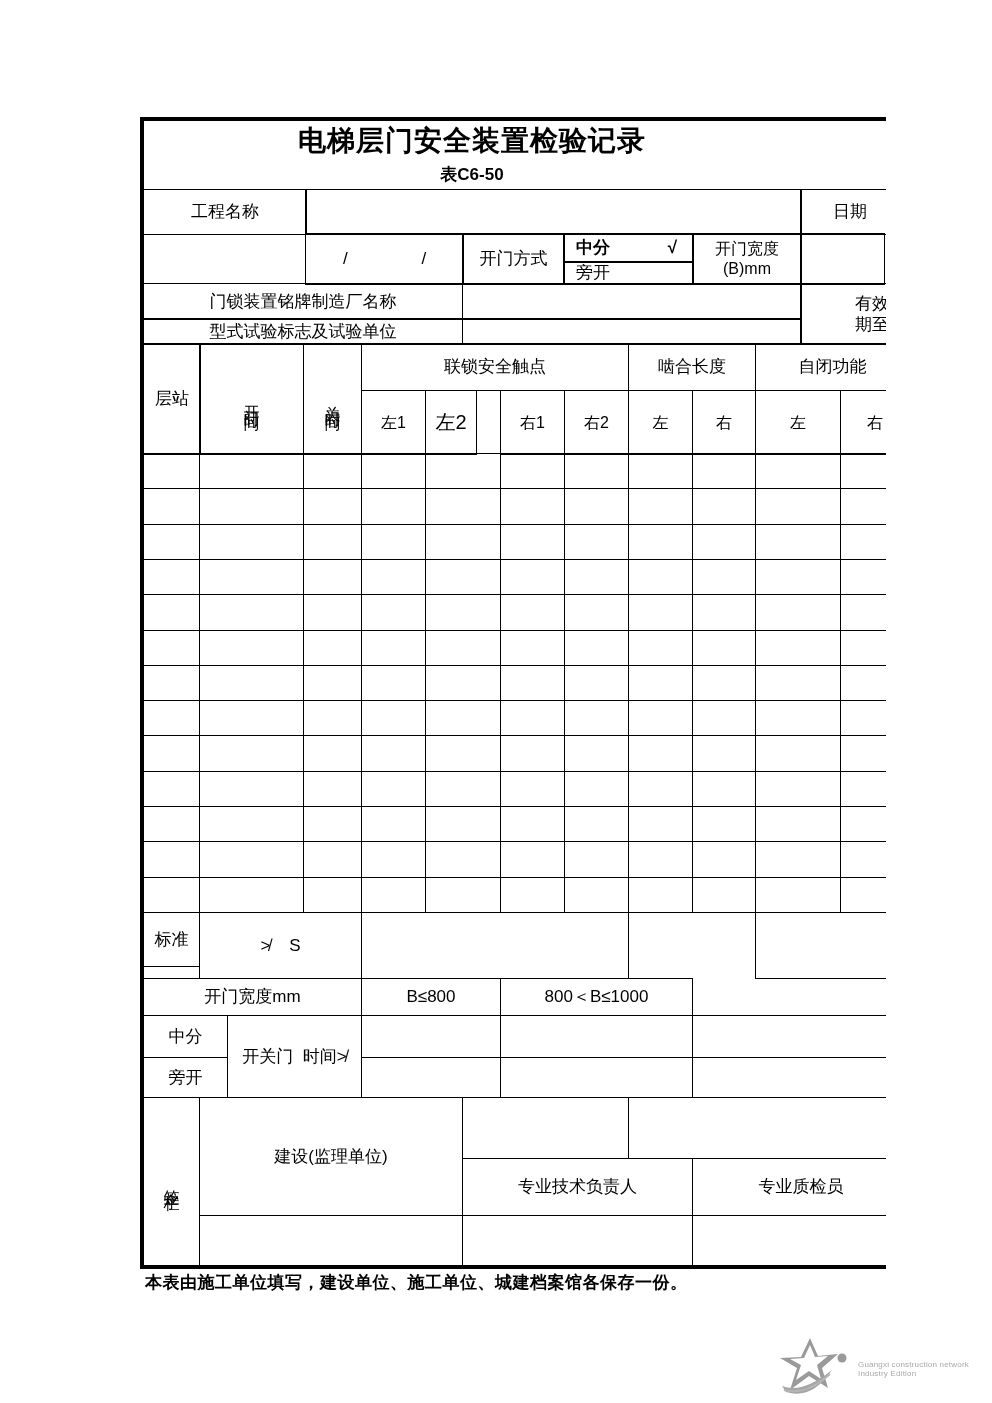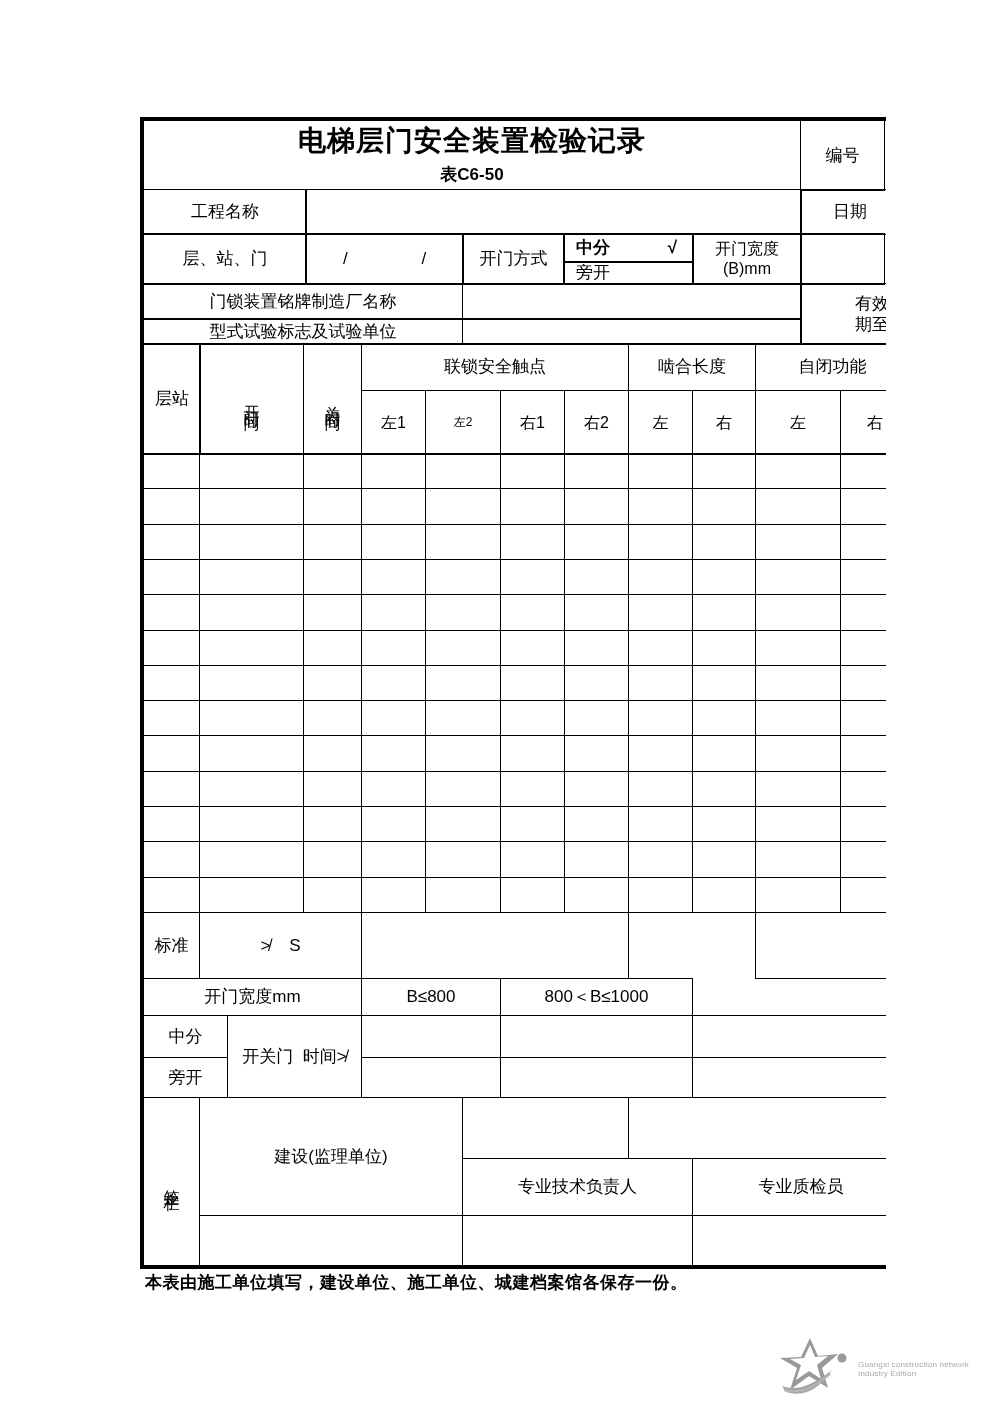--- a/index.html
+++ b/index.html
@@ -31,27 +31,25 @@
   <div class="table-clip" id="form-table">
 
     <div class="tline" style="left:0;top:0;width:746px;height:4px;"></div>
     <div class="tline" style="left:0;top:0;width:4px;height:1152px;"></div>
     <div class="tline" style="left:0;top:1148px;width:746px;height:4px;"></div>
 
     <div class="cell title-cell" style="left:3px;top:3px;width:658px;height:70px;">
       <div class="doc-title">电梯层门安全装置检验记录</div>
       <div class="form-code">表C6-50</div>
     </div>
-    <div class="cell" style="left:660px;top:3px;width:85px;height:71px;">编号</div>
 
     <div class="cell" style="left:3px;top:72px;width:164px;height:46px;">工程名称</div>
     <div class="cell" style="left:165px;top:72px;width:497px;height:46px;"></div>
     <div class="cell" style="left:660px;top:72px;width:100px;height:46px;">日期</div>
 
-    <div class="cell" style="left:3px;top:116px;width:164px;height:52px;">层、站、门</div>
     <div class="cell" style="left:165px;top:116px;width:159px;height:52px;justify-content:space-around;">
       <span>/</span>
       <span>/</span>
     </div>
     <div class="cell" style="left:322px;top:116px;width:103px;height:52px;">开门方式</div>
     <div class="cell split-cell" style="left:423px;top:116px;width:131px;height:30px;">
       <span class="bold">中分</span>
       <span class="bold">√</span>
     </div>
     <div class="cell" style="left:423px;top:144px;width:131px;height:24px;justify-content:flex-start;padding-left:12px;">旁开</div>
@@ -64,31 +62,31 @@
     <div class="cell" style="left:3px;top:201px;width:320px;height:27px;">型式试验标志及试验单位</div>
     <div class="cell" style="left:322px;top:201px;width:340px;height:27px;"></div>
     <div class="cell" style="left:660px;top:166px;width:100px;height:62px;padding-left:44px;">有效
 期至</div>
 
     <div class="cell" style="left:3px;top:226px;width:58px;height:112px;">层站</div>
     <div class="cell vtext" style="left:59px;top:226px;width:105px;height:112px;font-size:16px;">开门时间</div>
     <div class="cell vtext" style="left:163px;top:226px;width:59px;height:112px;font-size:16px;">关门时间</div>
     <div class="cell" style="left:221px;top:226px;width:268px;height:48px;">联锁安全触点</div>
     <div class="cell" style="left:221px;top:273px;width:65px;height:65px;font-size:16px;">左1</div>
-    <div class="cell" style="left:285px;top:273px;width:76px;height:65px;font-size:12px;">左2</div>
+    <div class="cell" style="left:285px;top:273px;width:52px;height:65px;font-size:20px;">左2</div>
     <div class="cell" style="left:360px;top:273px;width:65px;height:65px;font-size:16px;">右1</div>
     <div class="cell" style="left:424px;top:273px;width:65px;height:65px;font-size:16px;">右2</div>
     <div class="cell" style="left:488px;top:226px;width:128px;height:48px;">啮合长度</div>
     <div class="cell" style="left:488px;top:273px;width:65px;height:65px;font-size:16px;">左</div>
     <div class="cell" style="left:552px;top:273px;width:64px;height:65px;font-size:16px;">右</div>
     <div class="cell" style="left:615px;top:226px;width:155px;height:48px;">自闭功能</div>
     <div class="cell" style="left:615px;top:273px;width:86px;height:65px;font-size:16px;">左</div>
     <div class="cell" style="left:700px;top:273px;width:70px;height:65px;font-size:16px;">右</div>
 
-    <div class="cell" style="left:3px;top:795px;width:57px;height:67px;">标准</div>
+    <div class="cell" style="left:3px;top:795px;width:57px;height:55px;">标准</div>
     <div class="cell pre" style="left:59px;top:795px;width:163px;height:67px;">≯    S</div>
     <div class="cell" style="left:221px;top:795px;width:268px;height:67px;"></div>
     <div class="cell" style="left:615px;top:795px;width:155px;height:67px;"></div>
 
     <div class="cell" style="left:3px;top:861px;width:219px;height:38px;">开门宽度mm</div>
     <div class="cell" style="left:221px;top:861px;width:140px;height:38px;">B≤800</div>
     <div class="cell" style="left:360px;top:861px;width:193px;height:38px;">800＜B≤1000</div>
 
     <div class="cell" style="left:3px;top:898px;width:85px;height:43px;">中分</div>
     <div class="cell" style="left:3px;top:940px;width:85px;height:41px;">旁开</div>

